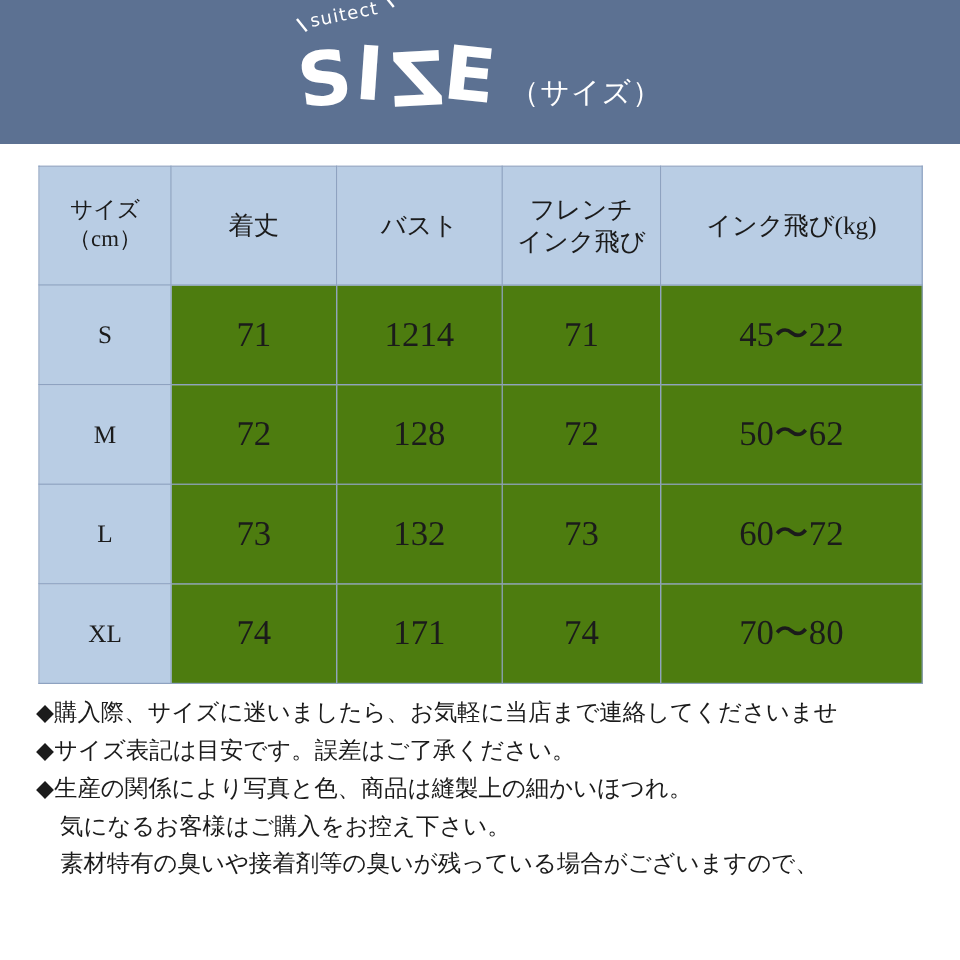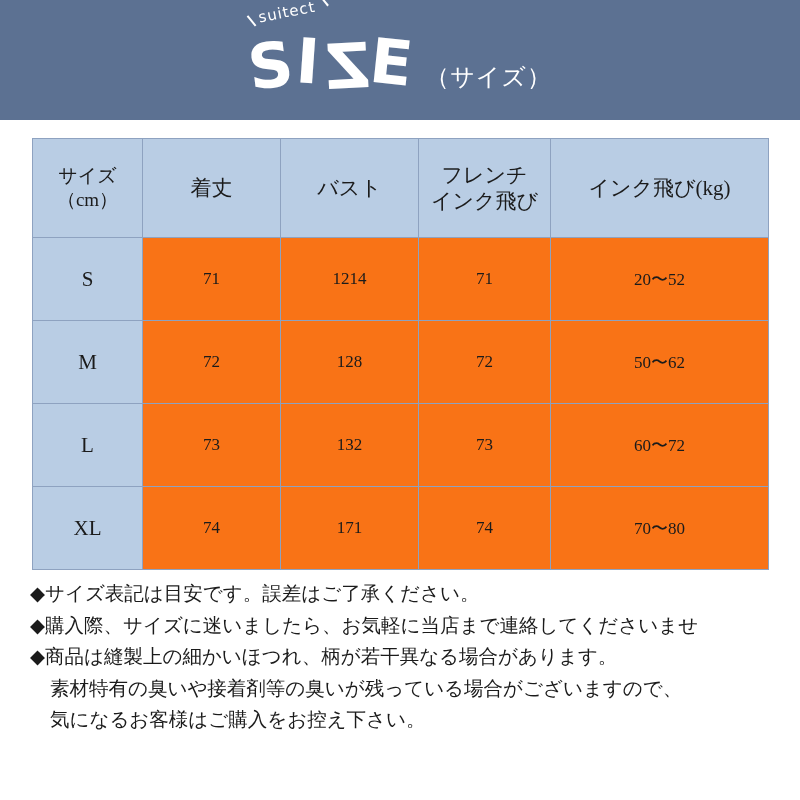--- a/index.html
+++ b/index.html
@@ -119,22 +119,22 @@
     height: 96px;
     font-size: 21px;
     line-height: 1.25;
     font-family: "Liberation Serif", serif;
   }
   thead th.head-size {
     font-size: 19px;
   }
   tbody td {
     height: 80px;
-    font-size: 17px;
-    background: #f97316;
+    font-size: 29px;
+    background: #4d7c0f;
   }
   tbody td.row-label {
     background: #b9cde4;
     font-size: 21px;
   }
   col.c-size { width: 110px; }
   col.c-len  { width: 138px; }
   col.c-bust { width: 138px; }
   col.c-slv  { width: 132px; }
   col.c-wt   { width: 218px; }
@@ -195,21 +195,21 @@
           </th>
           <th>インク飛び(kg)</th>
         </tr>
       </thead>
       <tbody>
         <tr>
           <td class="row-label">S</td>
           <td>71</td>
           <td>1214</td>
           <td>71</td>
-          <td>20〜52</td>
+          <td>45〜22</td>
         </tr>
         <tr>
           <td class="row-label">M</td>
           <td>72</td>
           <td>128</td>
           <td>72</td>
           <td>50〜62</td>
         </tr>
         <tr>
           <td class="row-label">L</td>
@@ -223,20 +223,20 @@
           <td>74</td>
           <td>171</td>
           <td>74</td>
           <td>70〜80</td>
         </tr>
       </tbody>
     </table>
   </div>
 
   <div class="notes">
+    <div class="note-line">◆購入際、サイズに迷いましたら、お気軽に当店まで連絡してくださいませ</div>
     <div class="note-line">◆サイズ表記は目安です。誤差はご了承ください。</div>
-    <div class="note-line">◆購入際、サイズに迷いましたら、お気軽に当店まで連絡してくださいませ</div>
-    <div class="note-line">◆商品は縫製上の細かいほつれ、柄が若干異なる場合があります。</div>
+    <div class="note-line">◆生産の関係により写真と色、商品は縫製上の細かいほつれ。</div>
+    <div class="note-line indent">気になるお客様はご購入をお控え下さい。</div>
     <div class="note-line indent">素材特有の臭いや接着剤等の臭いが残っている場合がございますので、</div>
-    <div class="note-line indent">気になるお客様はご購入をお控え下さい。</div>
   </div>
 
 </div>
 
 </body></html>

